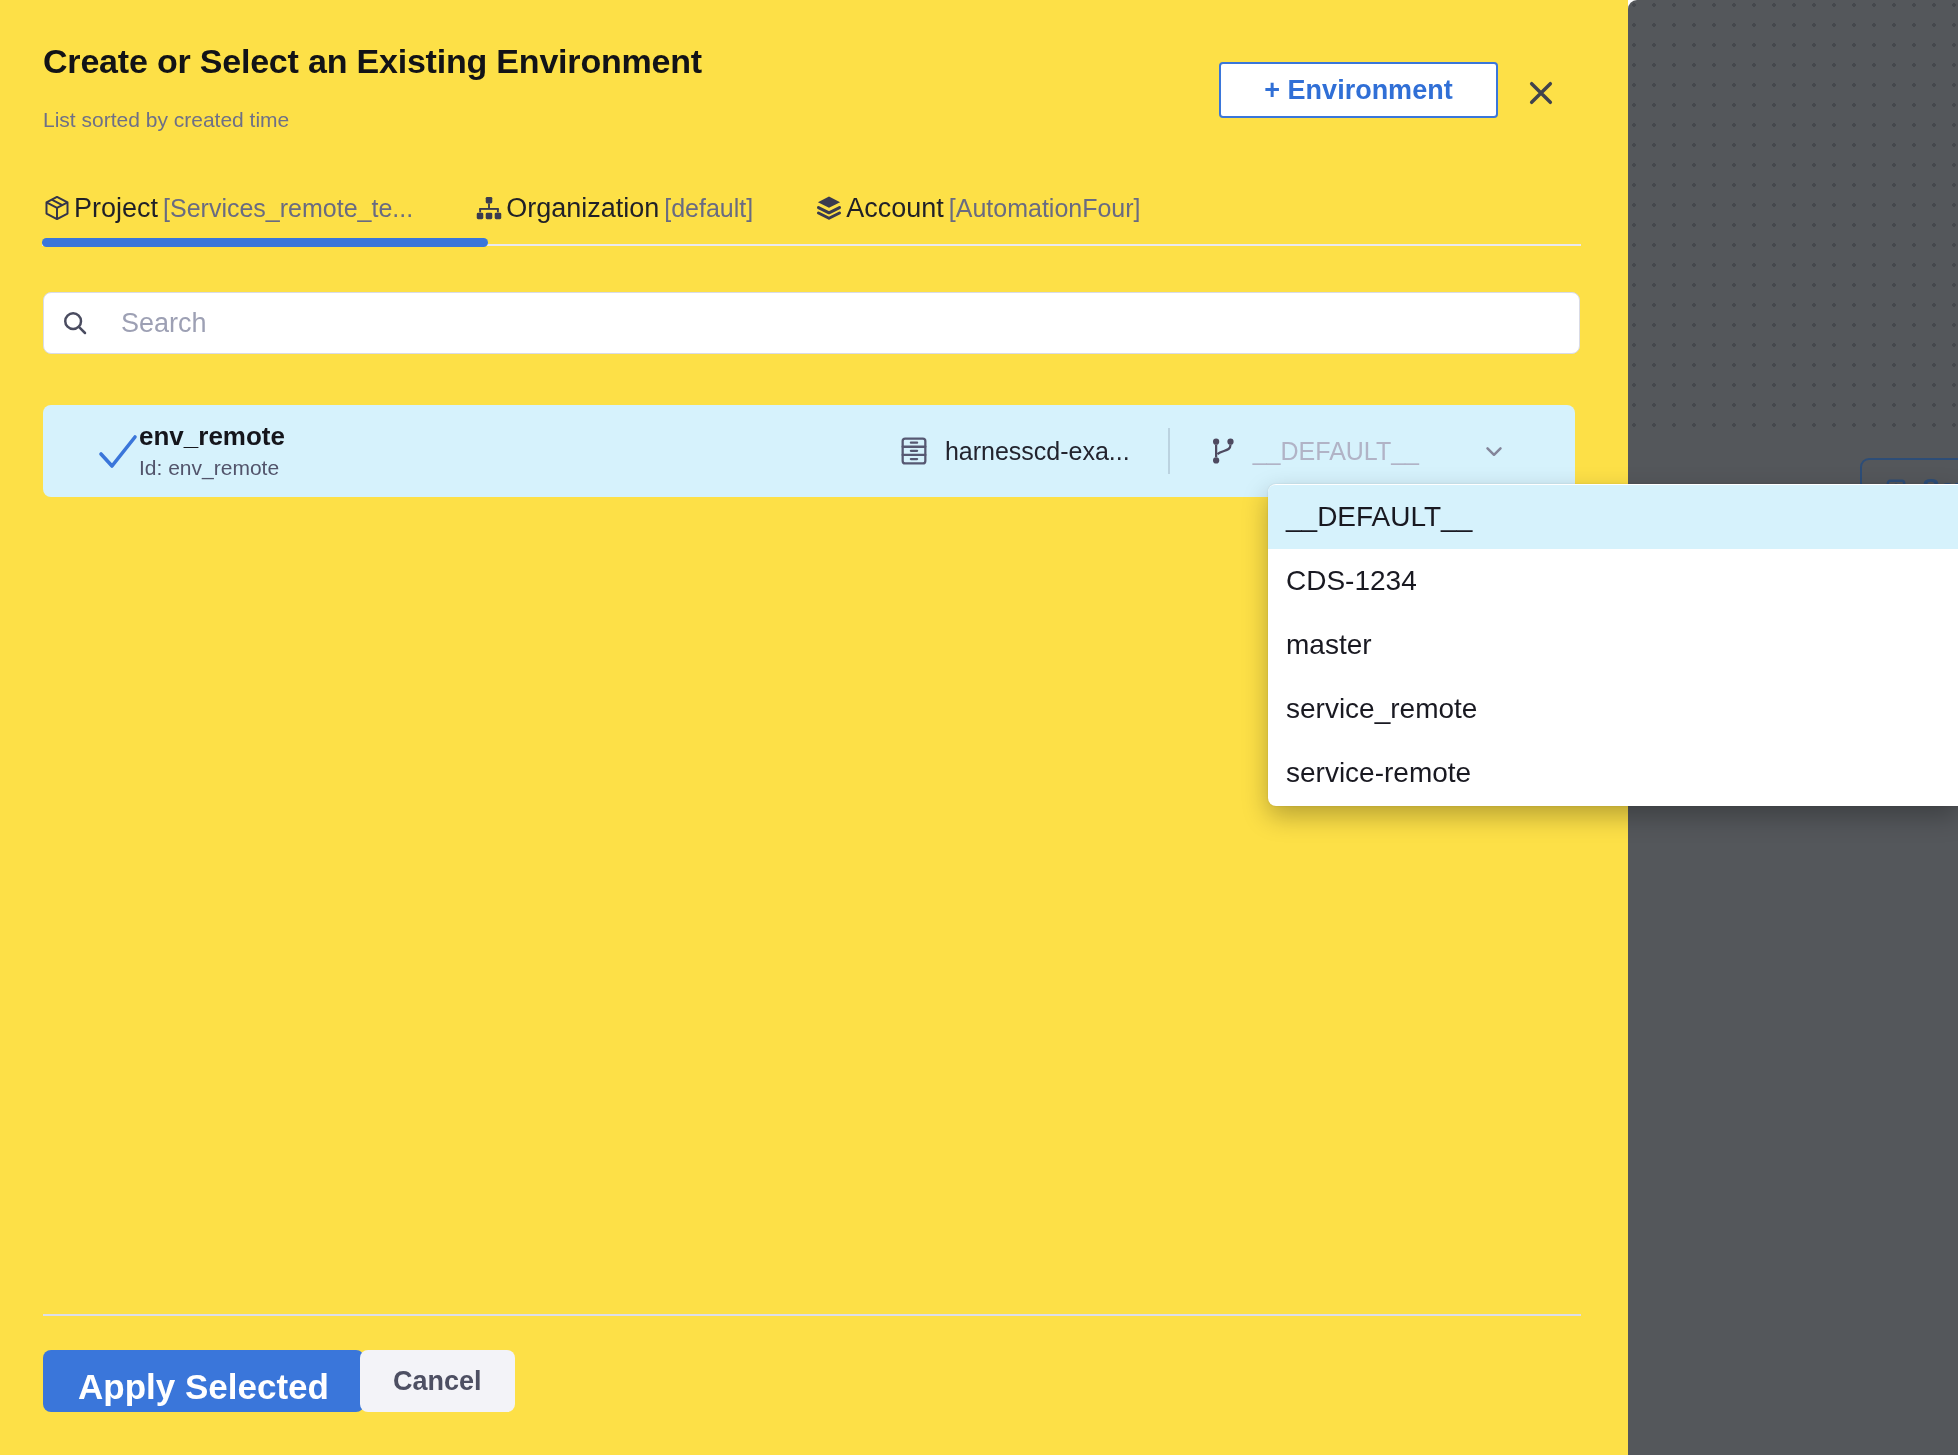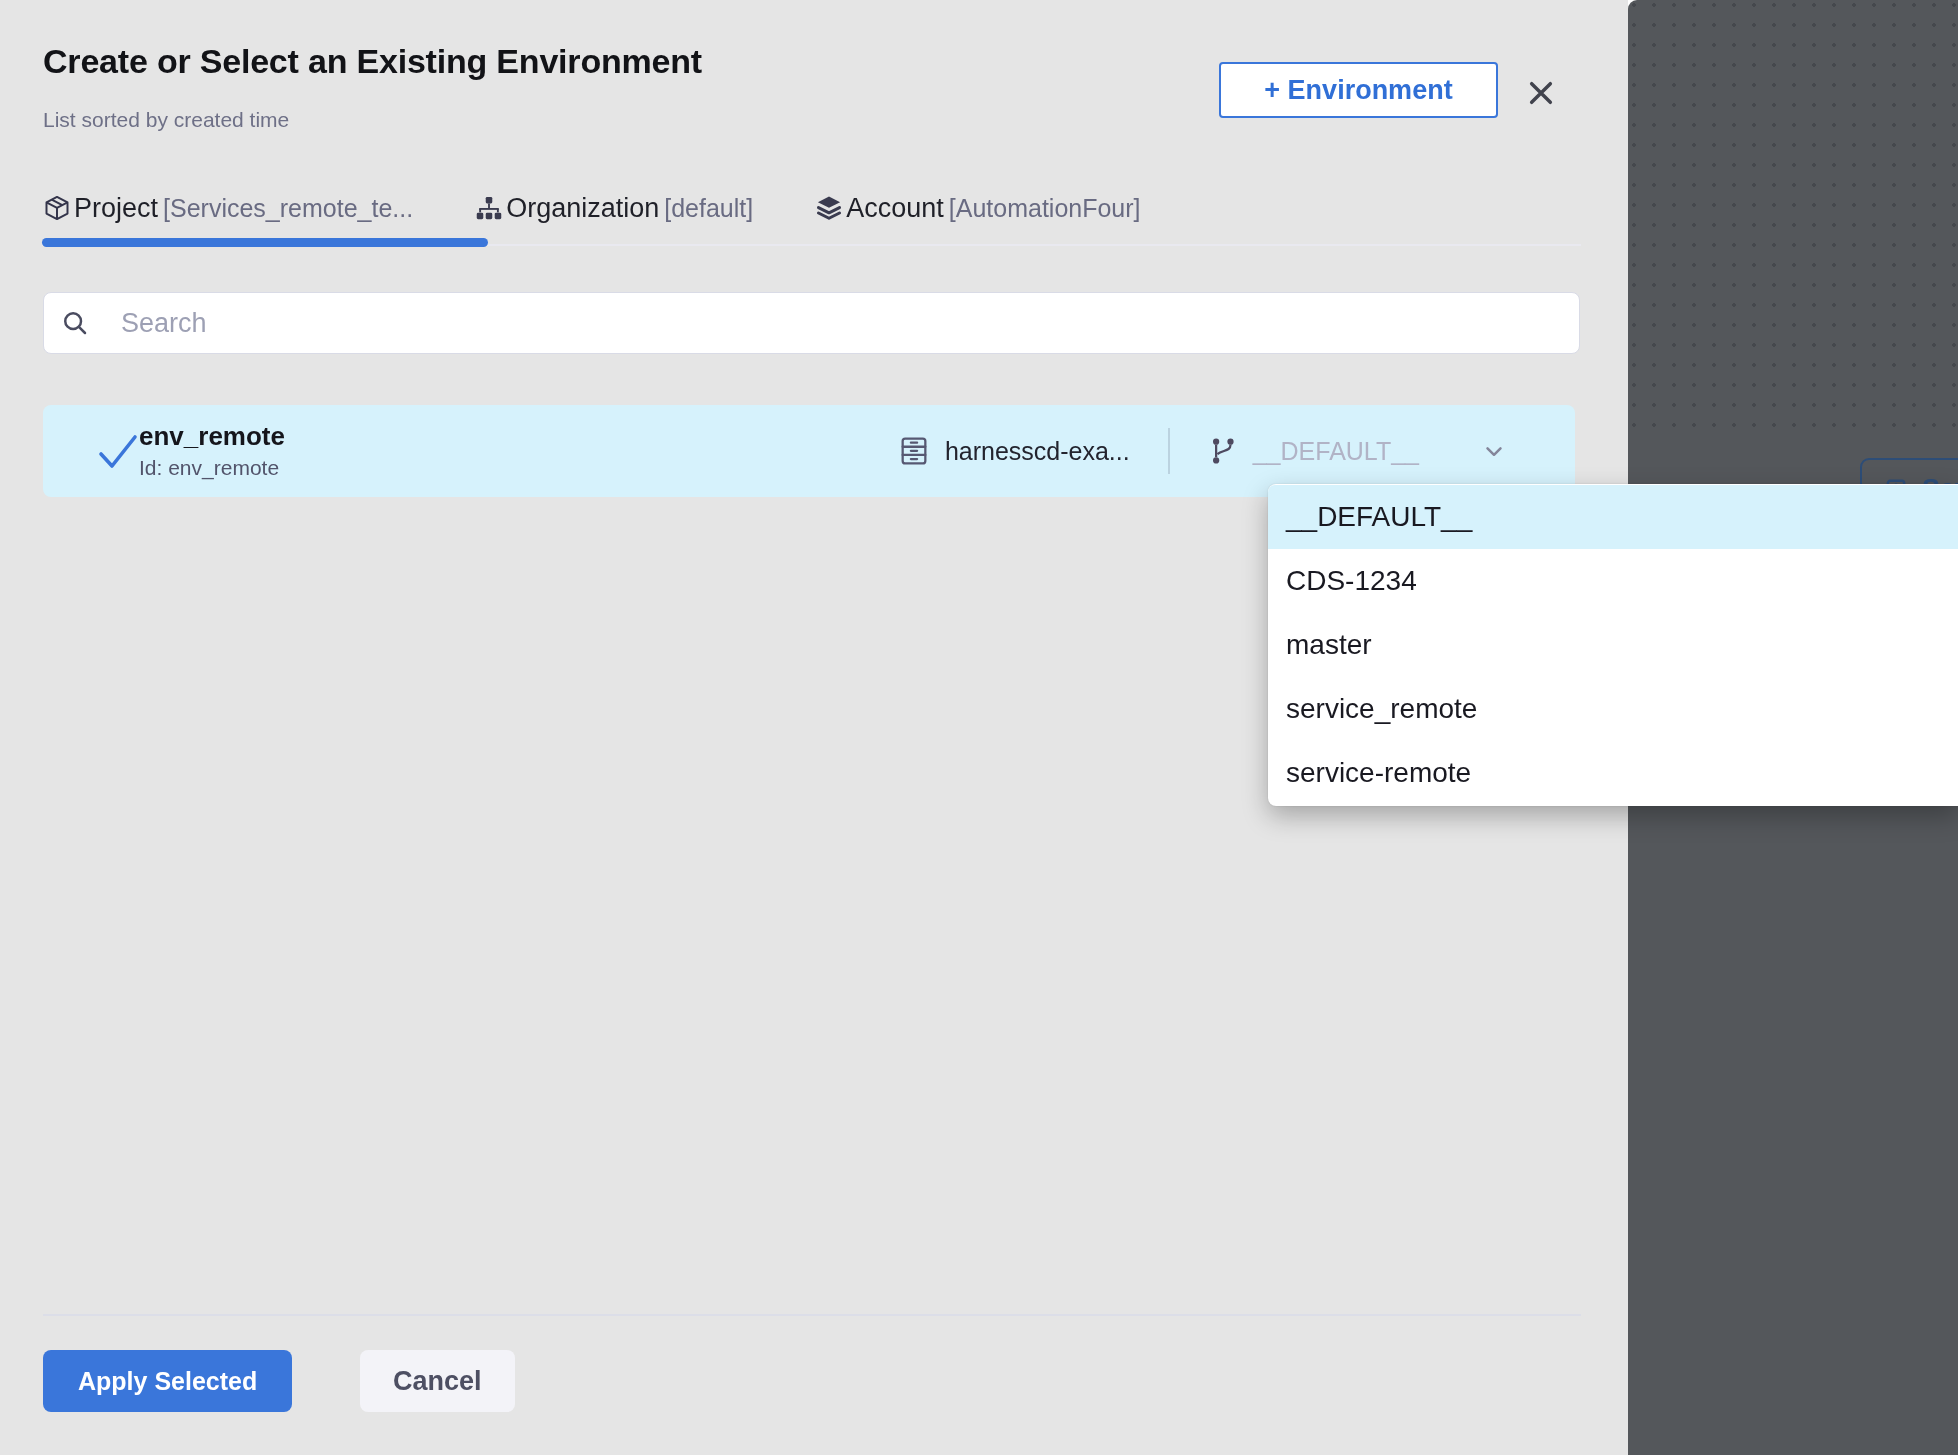--- a/index.html
+++ b/index.html
@@ -31,21 +31,21 @@
     border: 2.5px solid #2d4d77; border-radius: 9px;
     color: #2d4d77; font-size: 27px; font-weight: bold;
     display: flex; align-items: center; gap: 12px;
     padding-left: 20px; box-sizing: border-box;
     background: transparent;
     z-index: 5;
   }
   
   .modal {
     position: absolute; left: 0; top: 0; width: 1628px; height: 1455px;
-    background: #e5e5e5; z-index: 2;
+    background: #fde047; z-index: 2;
   }
   .modal-title {
     position: absolute; left: 43px; top: 42px;
     font-size: 34px; font-weight: bold; color: #121317; letter-spacing: -0.2px;
   }
   .modal-subtitle {
     position: absolute; left: 43px; top: 108px;
     font-size: 21px; color: #6e7087;
   }
   .new-env-btn {
@@ -128,21 +128,21 @@
   }
   .dropdown .opt.hl { background: #d6f2fc; border-radius: 7px 0 0 0; }
   
   .footer-divider {
     position: absolute; left: 43px; top: 1314px; width: 1538px; height: 2px;
     background: #dcdee8;
   }
   .apply-btn {
     position: absolute; left: 43px; top: 1350px; height: 62px;
     background: #3a76da; border: none; border-radius: 8px;
-    color: #ffffff; font-size: 25px; font-weight: bold; font-family: inherit;
+    color: #ffffff; font-size: 35px; font-weight: bold; font-family: inherit;
     padding: 17px 35px; cursor: pointer;
   }
   .cancel-btn {
     position: absolute; left: 360px; top: 1350px; height: 62px;
     background: #f3f3f8; border: none; border-radius: 8px;
     color: #4d4f63; font-size: 27px; font-weight: bold; font-family: inherit;
     padding: 0 33px; cursor: pointer;
   }
   .icon { display: inline-flex; flex: none; }
 </style>

